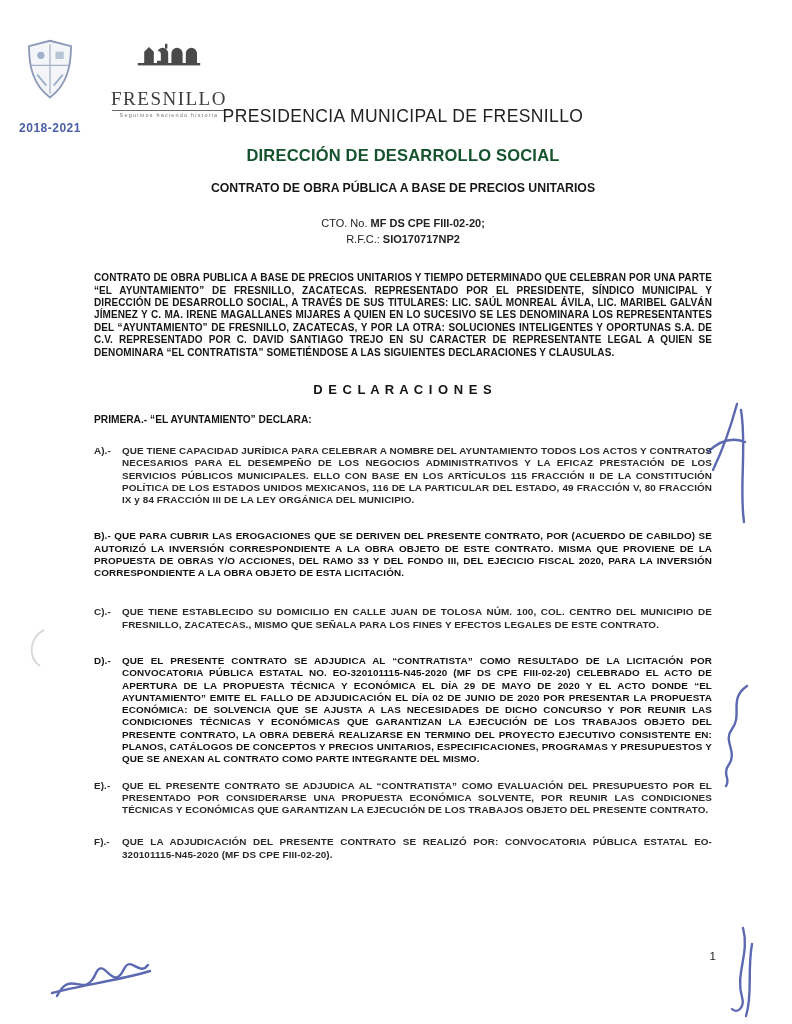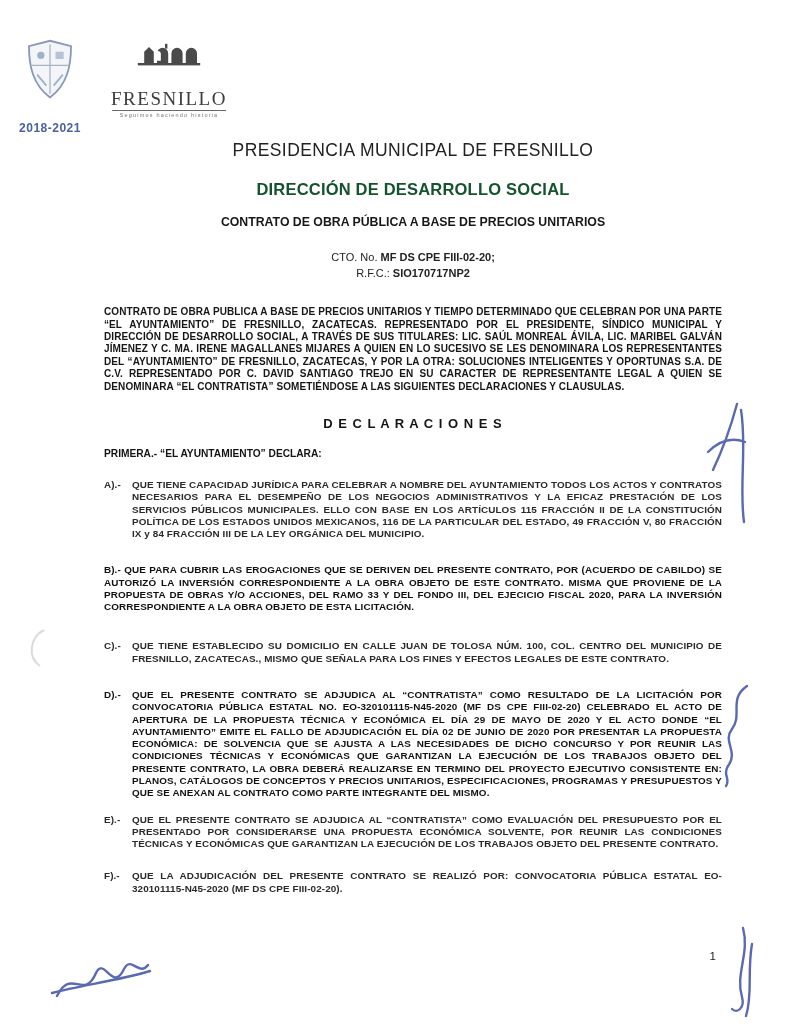--- a/index.html
+++ b/index.html
@@ -8,21 +8,21 @@
     font-family:"Liberation Sans", sans-serif; color:#1d1d1d; overflow:hidden;
   }
   
   .crest { position:absolute; left:18px; top:38px; width:64px; text-align:center; }
   .crest-years { font-size:12px; font-weight:700; color:#4a5fa5; letter-spacing:.5px; margin-top:15px; }
   .fres { position:absolute; left:104px; top:42px; width:130px; text-align:center; }
   .fres-word { font-family:"Liberation Serif", serif; font-size:19px; letter-spacing:1.5px; color:#3c3c3c; text-transform:uppercase; line-height:1; margin-top:17px; }
   .fres-rule { height:1px; background:#6a6a6a; margin:2px 8px 1px 8px; }
   .fres-tag { font-size:5.5px; color:#777; letter-spacing:1.2px; }
   
-  .content { position:absolute; left:104px; top:0; width:618px;margin-top:34px; }
+  .content { position:absolute; left:94px; top:0; width:618px; }
   .title { margin:106px 0 0; font-size:17.5px; font-weight:400; text-align:center; letter-spacing:.4px; color:#222; }
   .subtitle { margin:19px 0 0; font-size:16.5px; font-weight:700; text-align:center; letter-spacing:.2px; color:#14532d; }
   .contract-heading { margin:16px 0 0; font-size:12.3px; font-weight:700; text-align:center; color:#171717; }
   .cto { margin-top:21px; text-align:center; font-size:11px; line-height:1.42; color:#222; }
   .cto .b { font-weight:700; }
   
   .intro { margin:25px 0 0; text-align:justify; font-size:10px; line-height:1.24; font-weight:700; color:#161616; letter-spacing:.1px; }
   .decl { margin-top:23px; text-align:center; font-size:13px; font-weight:700; letter-spacing:1px; color:#141414; }
   .primera { margin-top:17px; font-size:10.2px; font-weight:700; color:#141414; }
   .clause { display:flex; font-size:9.9px; line-height:1.24; font-weight:700; letter-spacing:.1px; color:#2a2a2a; }

